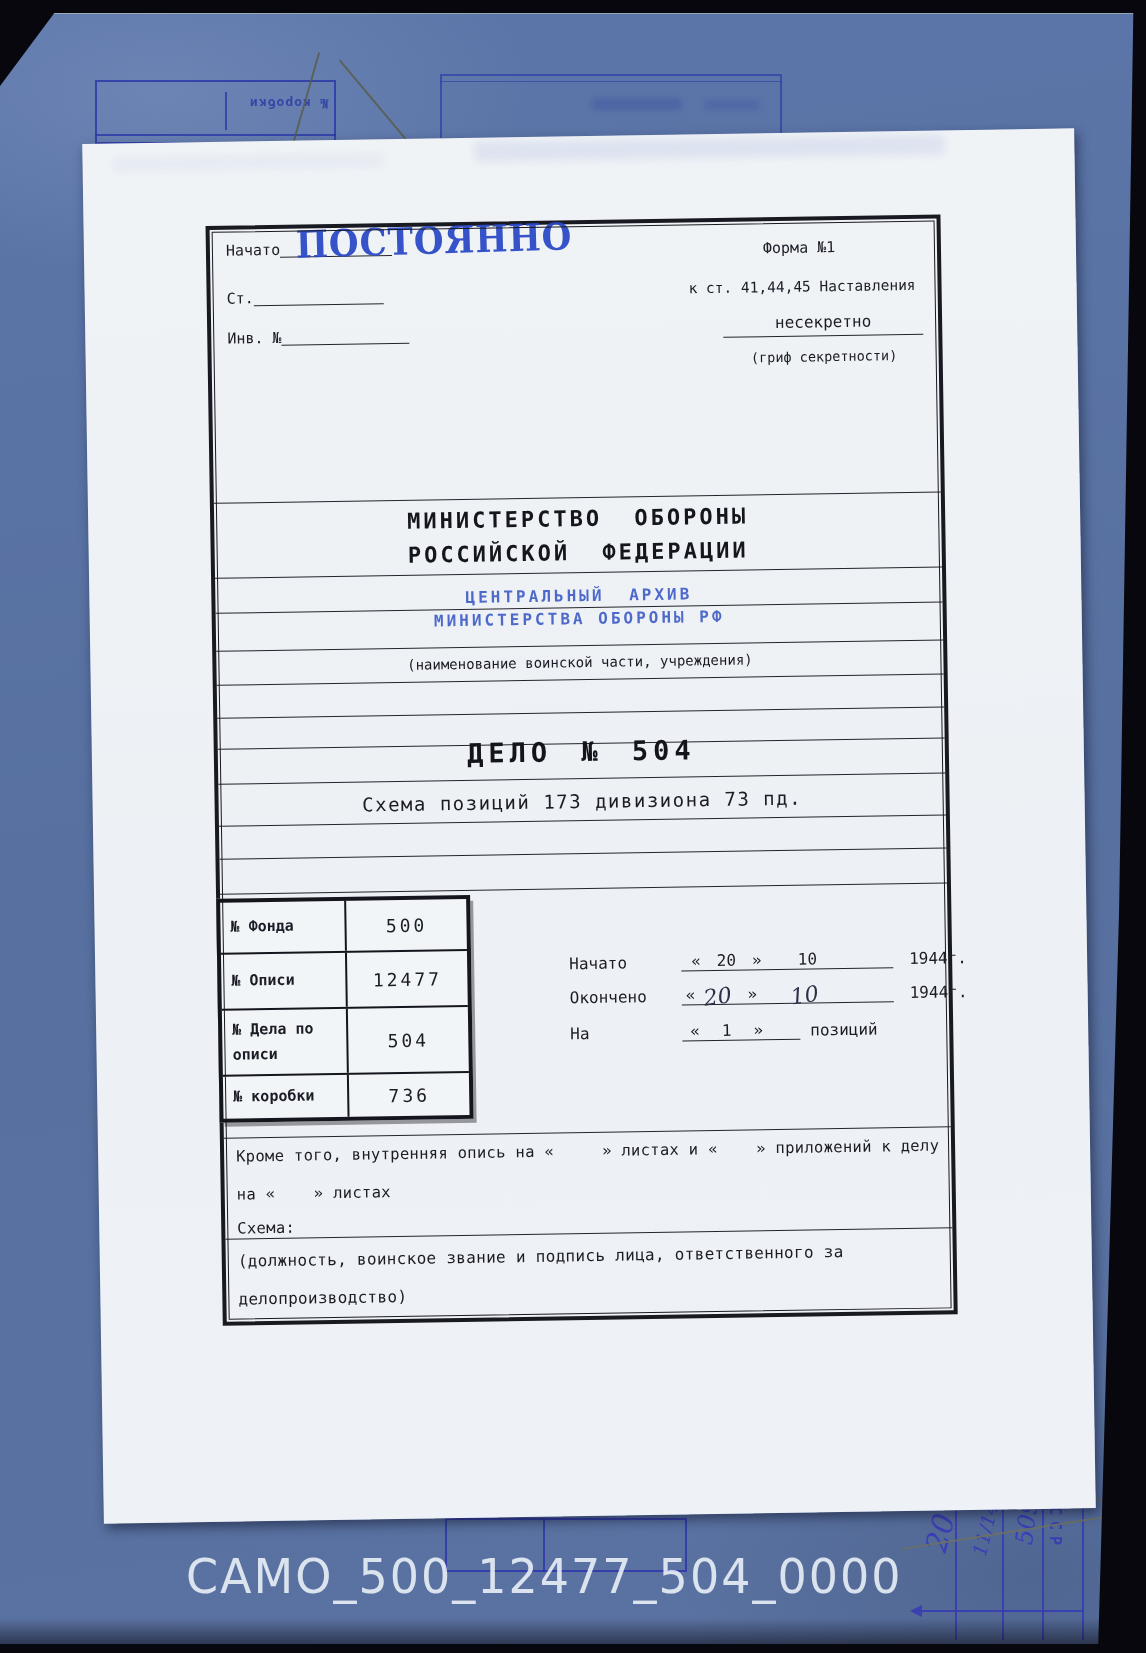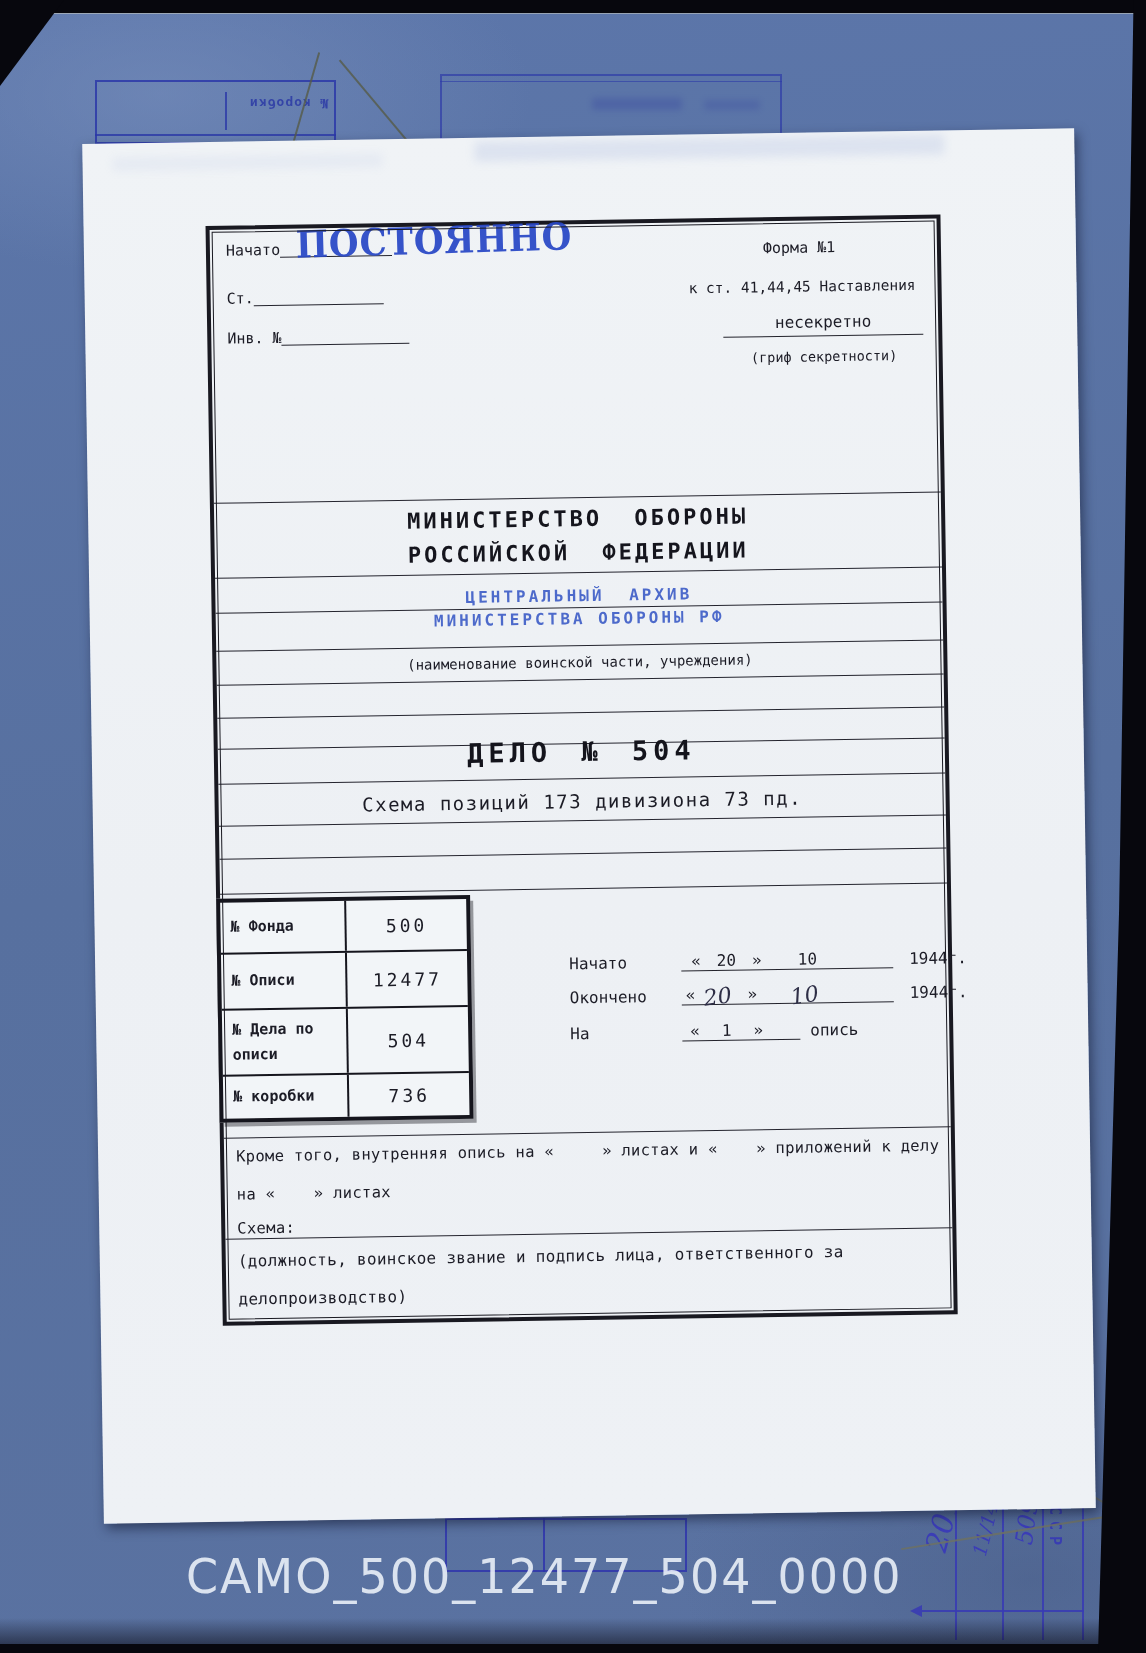--- a/index.html
+++ b/index.html
@@ -218,21 +218,21 @@
           <span class="dyear">1944г.</span>
         </div>
 
         <div class="drow" style="left:348px;top:794px;">
           <span class="dlabel">На</span>
           <span class="dmid" style="width:118px;">
             <span style="margin-left:8px;">«</span>
             <span style="margin-left:22px;">1</span>
             <span style="margin-left:22px;">»</span>
           </span>
-          <span style="margin-left:10px;">опись</span>
+          <span style="margin-left:10px;">позиций</span>
         </div>
 
         <div class="foot pre" style="top:918px;">Кроме того, внутренняя опись на «     » листах и «    » приложений к делу</div>
         <div class="foot pre" style="top:956px;">на «    » листах</div>
         <div class="foot" style="top:990px;">Схема:</div>
         <div class="foot" style="top:1022px;font-size:16px;">(должность, воинское звание и подпись лица, ответственного за</div>
         <div class="foot" style="top:1060px;font-size:16px;">делопроизводство)</div>
 
       </div>
     </div>

